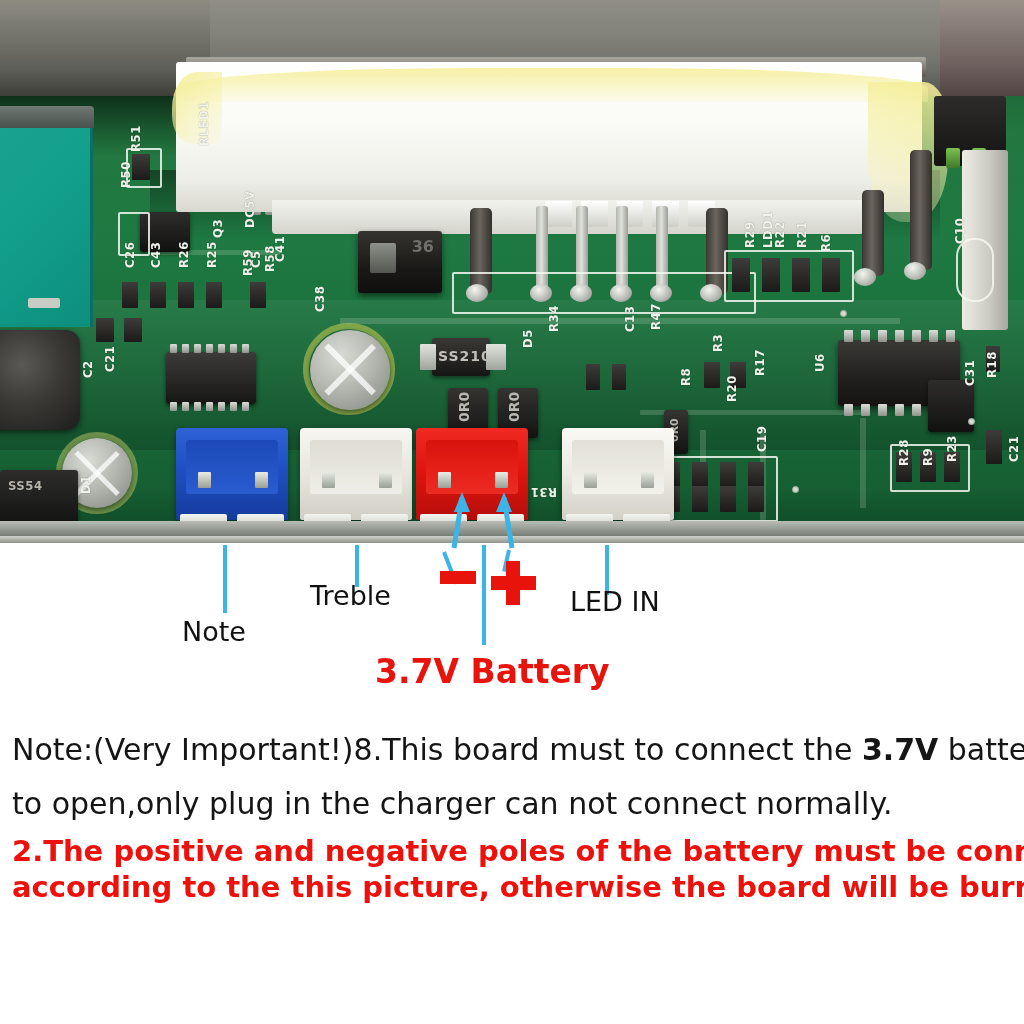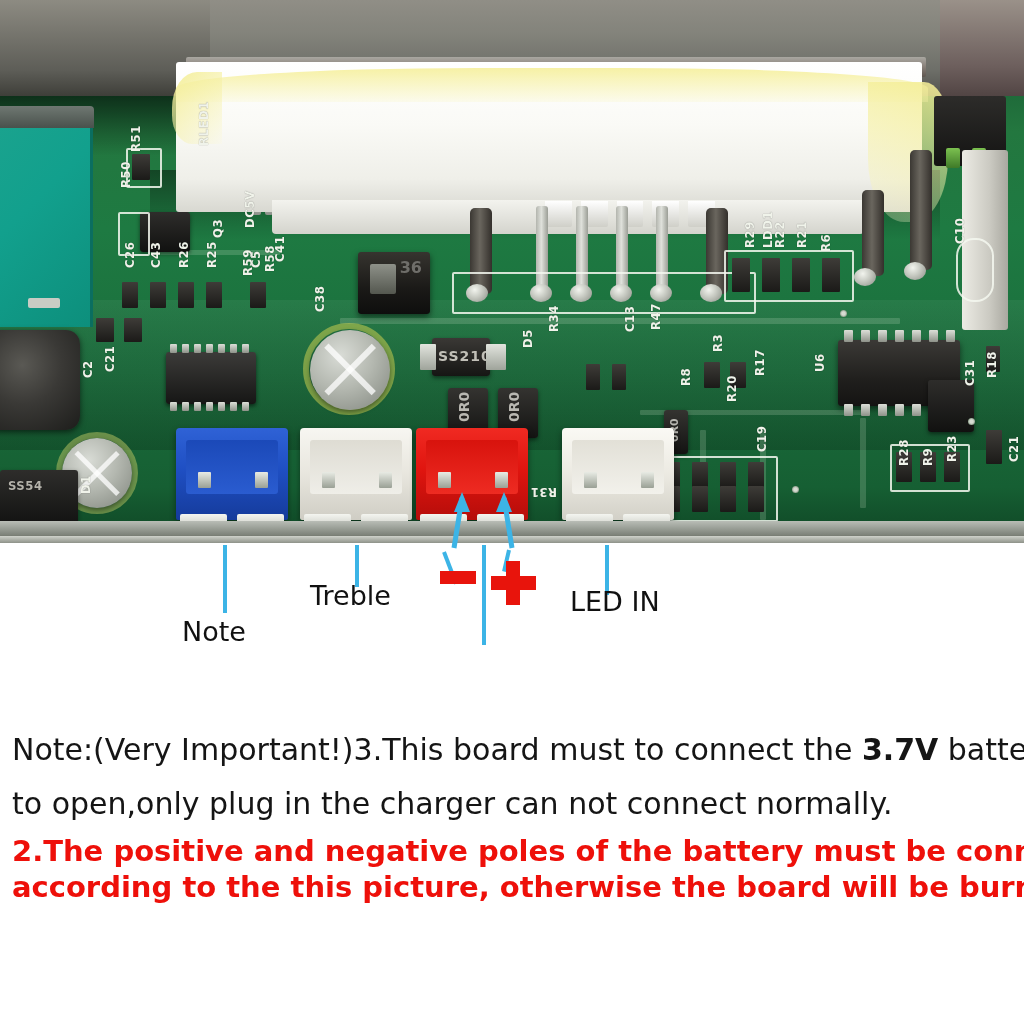--- a/index.html
+++ b/index.html
@@ -150,21 +150,21 @@
   
   .ss210{position:absolute;left:432px;top:338px;width:58px;height:38px;border-radius:3px;
     background:linear-gradient(180deg,#3a3835,#161614);box-shadow:0 2px 4px rgba(0,0,0,.5);}
   .ss210 span{position:absolute;left:6px;top:10px;color:#c2c0b8;font-size:14px;font-weight:bold;letter-spacing:1px;}
 
   
   .blk{position:absolute;background:linear-gradient(180deg,#2e2d2b,#111110);border-radius:3px;
     box-shadow:0 2px 4px rgba(0,0,0,.5);}
 
   
-  .to252{position:absolute;left:358px;top:252px;width:72px;height:62px;border-radius:3px;
+  .to252{position:absolute;left:358px;top:231px;width:84px;height:62px;border-radius:3px;
     background:linear-gradient(180deg,#36342f 0%,#1a1917 60%,#0e0e0d 100%);
     box-shadow:0 3px 6px rgba(0,0,0,.55);}
   .to252 .tab{position:absolute;left:12px;top:12px;width:26px;height:30px;border-radius:2px;
     background:linear-gradient(180deg,#8e9189,#54574f);}
   .to252 span{position:absolute;right:8px;top:6px;color:#6f6e6a;font-size:16px;font-weight:bold;}
 
   
   .u6{position:absolute;left:838px;top:340px;width:122px;height:66px;border-radius:3px;
     background:linear-gradient(180deg,#3b3936 0%,#201f1d 60%,#141312 100%);
     box-shadow:0 3px 6px rgba(0,0,0,.55);}
@@ -502,28 +502,29 @@
     <div class="lead" style="left:355px;top:545px;height:42px;"></div>
     <div class="lead" style="left:605px;top:545px;height:50px;"></div>
     <div class="lead" style="left:482px;top:545px;height:100px;"></div>
 
     <div class="leadslant" style="left:444px;top:550px;width:34px;transform:rotate(69deg);"></div>
     <div class="leadslant" style="left:509px;top:548px;width:22px;transform:rotate(103deg);"></div>
 
     <div class="lbl" style="left:182px;top:616px;">Note</div>
     <div class="lbl" style="left:310px;top:580px;">Treble</div>
     <div class="lbl" style="left:570px;top:586px;">LED IN</div>
+    <div class="lbl-red" style="left:375px;top:652px;font-size:33px;">3.7V Battery</div>
 
     <div class="sym-minus" style="left:440px;top:571px;width:36px;height:13px;"></div>
     <div class="sym-plus-h" style="left:491px;top:576px;width:45px;height:14px;"></div>
     <div class="sym-plus-v" style="left:506px;top:561px;width:14px;height:44px;"></div>
   </div>
 
   <div id="notes">
     <div class="nline" style="top:14px;">
-      <span>Note:(Very Important!)3.This board must to connect the </span><b>3.7V</b><span> battery</span>
+      <span>Note:(Very Important!)8.This board must to connect the </span><b>3.7V</b><span> battery</span>
     </div>
     <div class="nline" style="top:68px;">to open,only plug in the charger can not connect normally.</div>
     <div class="nred" style="top:116px;">2.The positive and negative poles of the battery must be connected</div>
     <div class="nred" style="top:152px;">according to the this picture, otherwise the board will be burnt.</div>
   </div>
 
 </div>
 
 </body></html>

